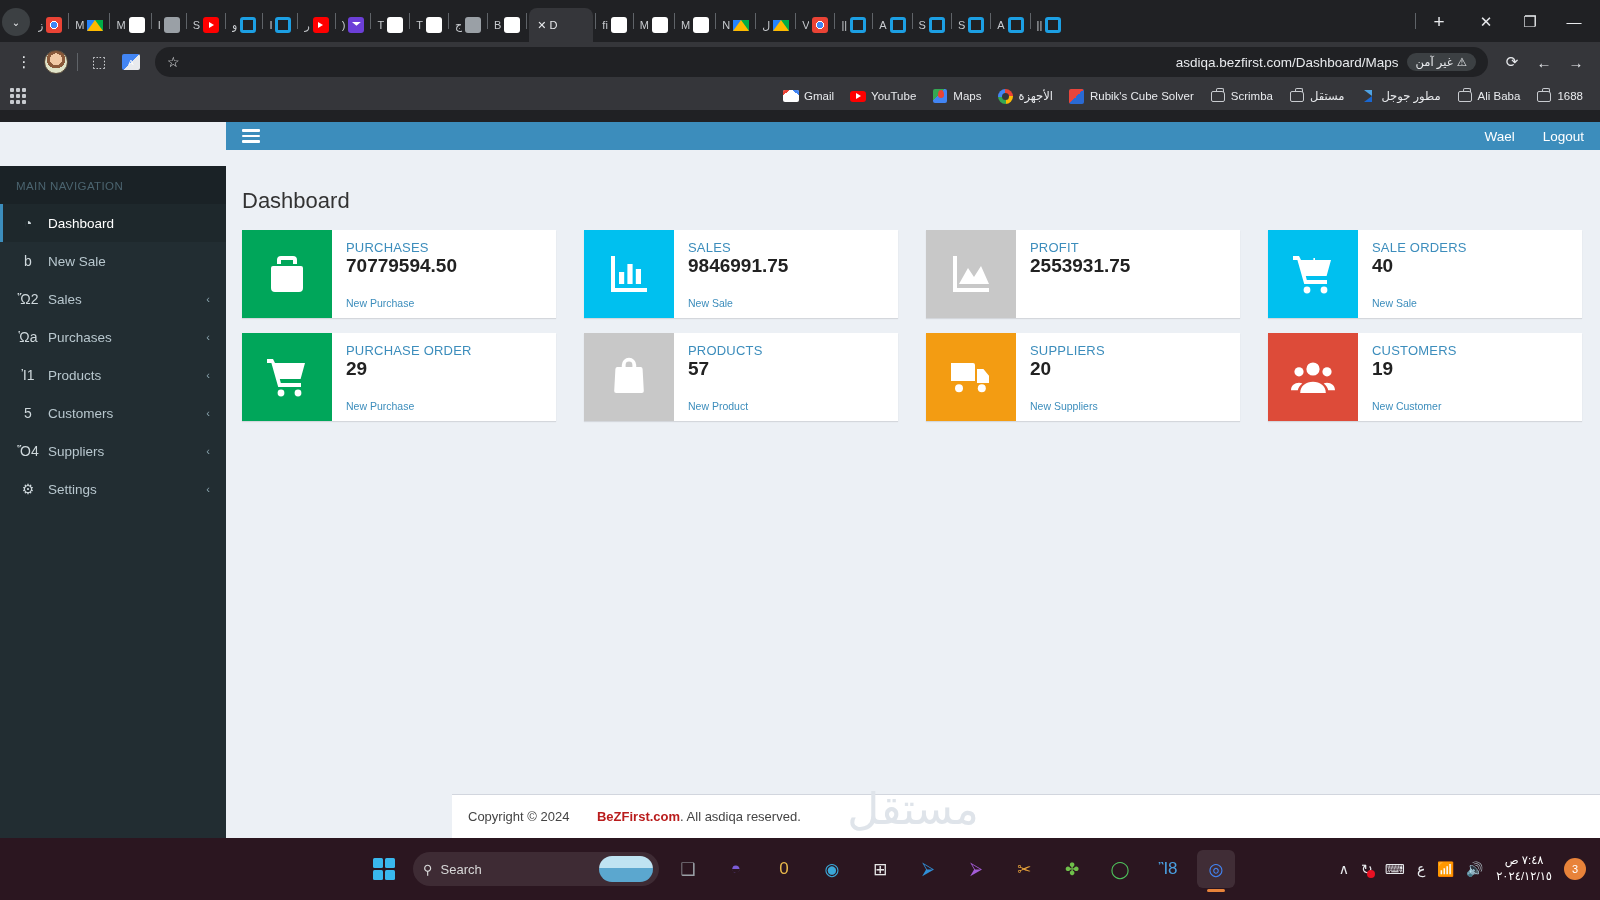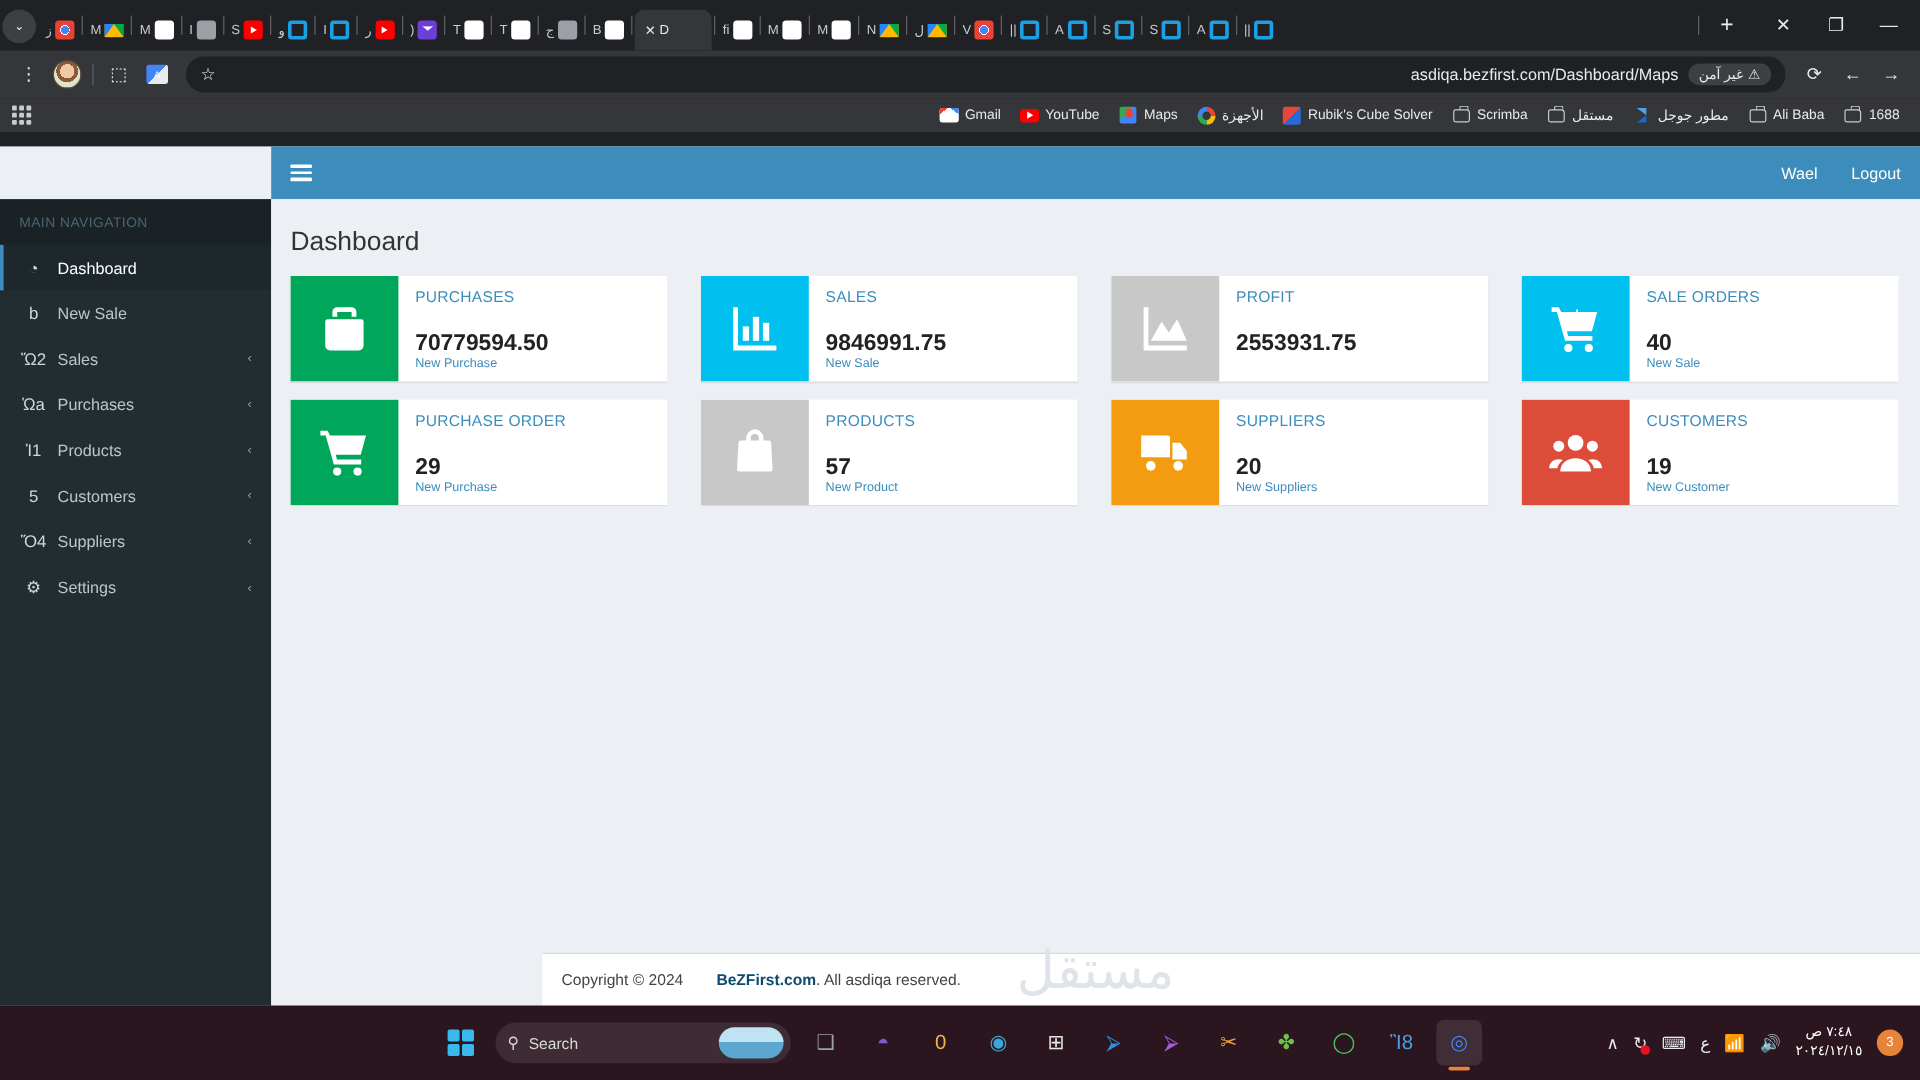--- a/index.html
+++ b/index.html
@@ -131,21 +131,21 @@
 
   .brand {
     position: absolute; left: 0; top: 0; width: 226px; height: 44px;
     background: #3c8dbc; color: #fff; display: flex; align-items: center; justify-content: center;
     font-size: 19px; letter-spacing: .2px;
   }
   .brand b { font-weight: 700; }
   .brand span { font-weight: 300; }
 
   .navbar {
-    position: absolute; left: 226px; top: 0; right: 0; height: 44px;
+    position: absolute; left: 226px; top: 0; right: 0; height: 28px;
     background: #3c8dbc; display: flex; align-items: center; padding: 0 16px;
   }
   .hamburger { width: 18px; display: flex; flex-direction: column; gap: 3px; cursor: pointer; }
   .hamburger i { display: block; height: 2.5px; background: #fff; border-radius: 1px; }
   .nav-right { margin-left: auto; display: flex; align-items: center; gap: 28px; }
   .nav-right a { color: #fff; font-size: 13.5px; text-decoration: none; }
 
   .sidebar {
     position: absolute; left: 0; top: 44px; width: 226px; bottom: 0;
     background: #222d32; overflow: hidden;
@@ -176,30 +176,30 @@
   .card {
     display: flex; background: #fff; height: 88px; overflow: hidden;
     box-shadow: 0 1px 1px rgba(0,0,0,.10);
   }
   .card-ico {
     width: 90px; flex: none; display: flex; align-items: center; justify-content: center;
     color: #fff;
   }
   .card-body { flex: 1 1 auto; padding: 10px 14px 0; min-width: 0; position: relative; }
   .card-label { color: #3c8dbc; font-size: 13px; letter-spacing: .2px; }
-  .card-value { color: #222; font-size: 19px; font-weight: 700; margin-top: 21px; }
+  .card-value { color: #222; font-size: 19px; font-weight: 700; margin-top: 0; }
   .card-link { position: absolute; left: 14px; bottom: 9px; color: #3c8dbc; font-size: 10.5px; text-decoration: none; }
 
   .footer {
     position: absolute; left: 226px; right: 0; bottom: 0; height: 44px;
     background: #fff; border-top: 1px solid #d2d6de;
     display: flex; align-items: center; padding: 0 16px;
     font-size: 13px; color: #444;
   }
-  .footer a { color: #0c4a6e; text-decoration: none; font-weight: 700; padding-left: 24px; }
+  .footer a { color: #b91c1c; text-decoration: none; font-weight: 700; padding-left: 24px; }
 
   .watermark {
     position: absolute; left: 50%; transform: translateX(-50%);
     bottom: 4px; font-size: 44px; color: #dfe4ea;
     font-family: "DejaVu Sans", sans-serif; user-select: none;
     letter-spacing: 1px; white-space: nowrap; z-index: 2; pointer-events: none;
   }
 
   
   .taskbar {

